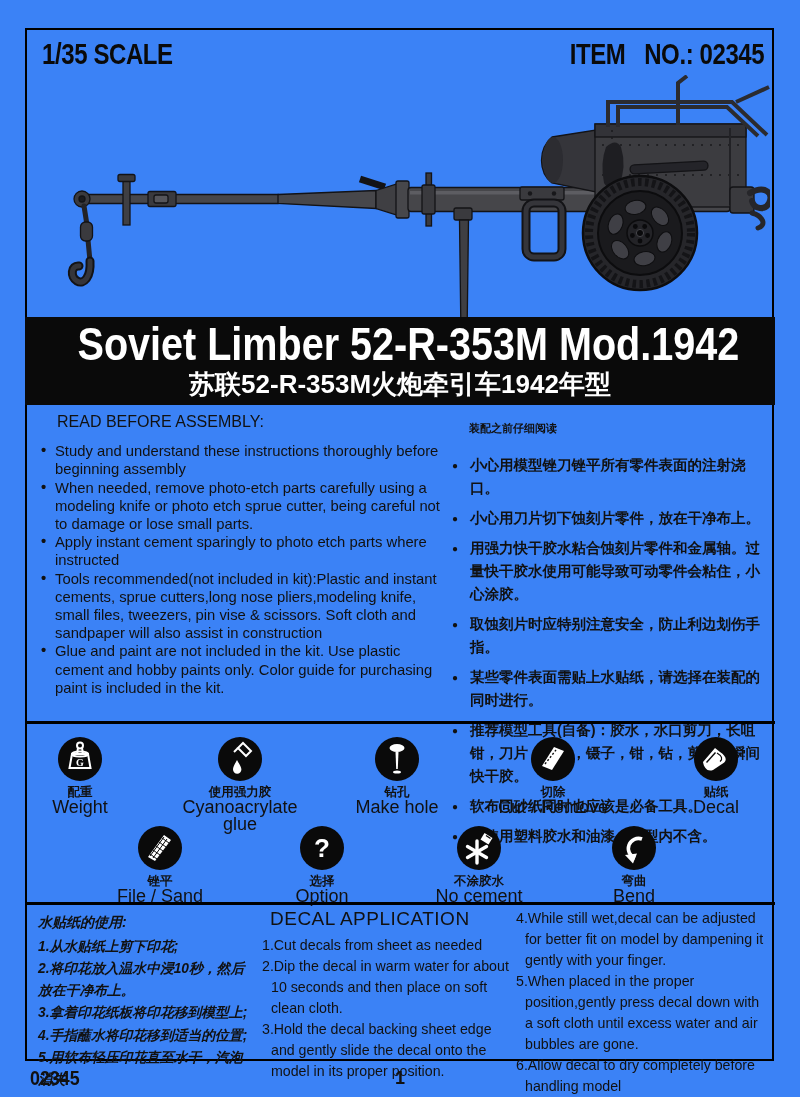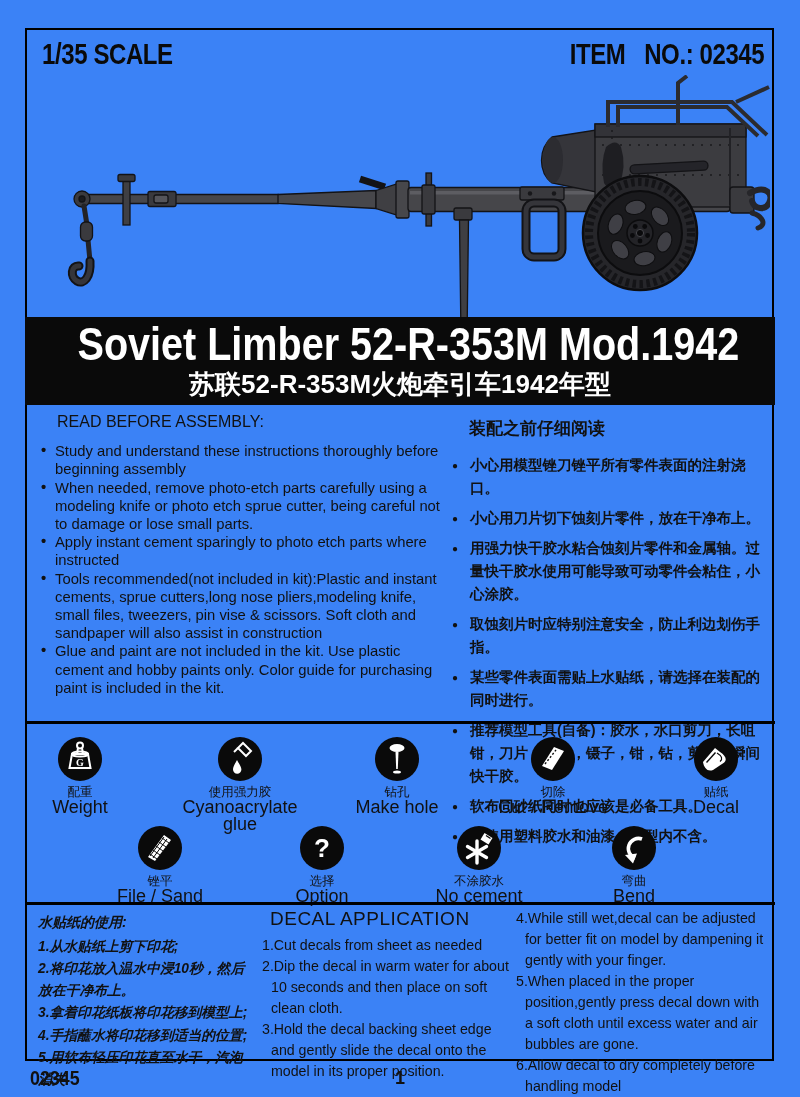--- a/index.html
+++ b/index.html
@@ -20,27 +20,27 @@
             transform:scaleX(0.86);transform-origin:center;white-space:nowrap;}
   .title-zh{display:block;font-size:26px;font-weight:bold;line-height:30px;margin-top:1px;white-space:nowrap;}
 
   .col-en{left:40px;top:413px;width:404px;font-size:14.8px;line-height:18.2px;}
   .col-en .sec-h{font-size:16px;margin:0 0 11px 17px;}
   .blist{list-style:none;margin:0;padding:0;}
   .col-en .blist li{position:relative;padding-left:15px;margin:0;}
   .col-en .blist li::before{content:"•";position:absolute;left:1px;top:-1px;font-weight:bold;}
 
   .col-zh{left:452px;top:417px;width:320px;font-size:14.5px;font-weight:bold;line-height:23px;}
-  .col-zh .sec-h{font-size:17px;margin:0 8px 14px 17px;}
+  .col-zh .sec-h{font-size:11px;margin:0 8px 14px 17px;}
   .col-zh .blist li{position:relative;padding-left:18px;margin:0 0 7px 0;}
   .col-zh .blist li::before{content:"●";position:absolute;left:0;top:0;font-size:10px;}
 
   .symbol{width:150px;text-align:center;}
   .symbol .disc{display:block;margin:0 auto;}
-  .symbol .zh{font-size:12.5px;font-weight:normal;line-height:14px;margin-top:3px;}
+  .symbol .zh{font-size:12.5px;font-weight:bold;line-height:14px;margin-top:3px;}
   .symbol .en{font-size:18px;line-height:17px;}
 
   .dec-zh{left:38px;top:912px;width:218px;font-size:13.8px;font-weight:bold;line-height:21.5px;font-style:italic;}
   .dec-zh .sec-h{margin:0 0 2px 0;font-size:14px;}
   .dec-zh p{margin:0 0 1px 0;}
   .dec-en{font-size:14.2px;line-height:21px;}
   .dec-en .sec-h{font-size:19px;font-weight:normal;margin:0 0 6px 8px;letter-spacing:0.5px;}
   .dec-en p{margin:0;text-indent:-9px;padding-left:9px;}
   .dec-c2{left:262px;top:908px;width:252px;}
   .dec-c3{left:516px;top:908px;width:252px;}

